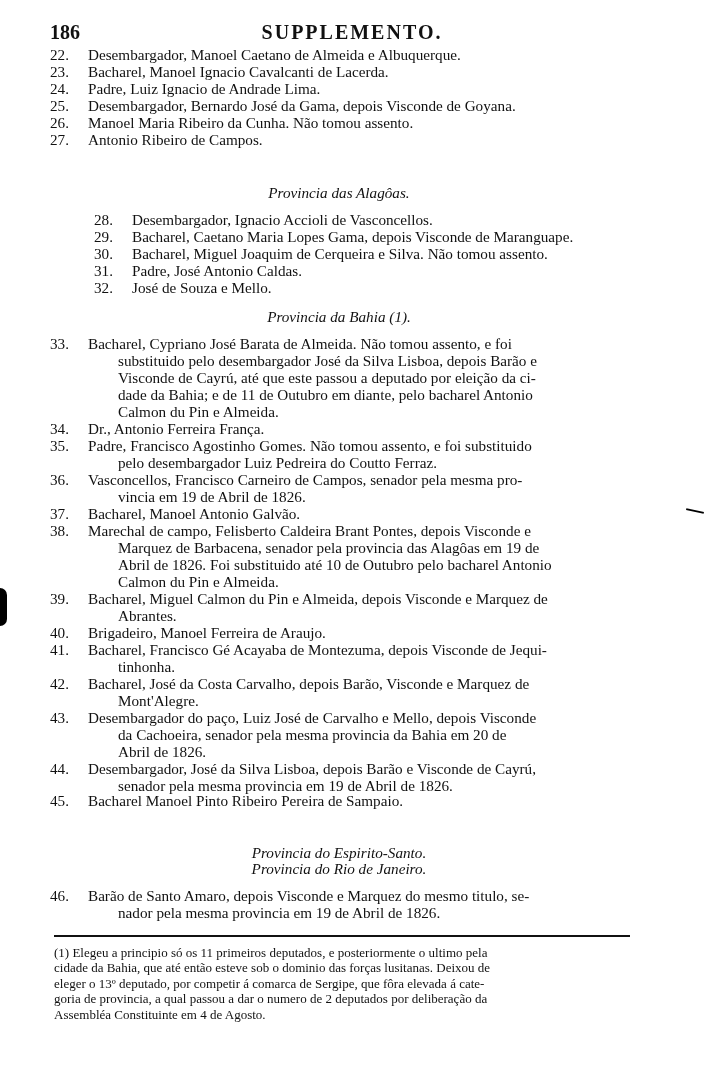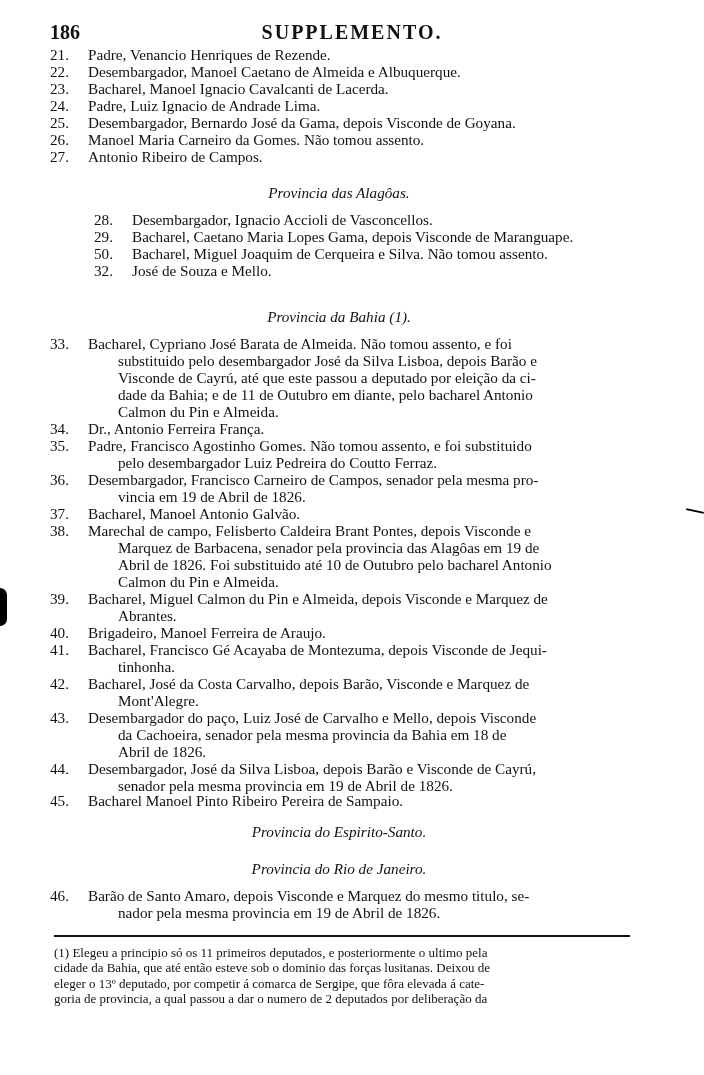--- a/index.html
+++ b/index.html
@@ -28,63 +28,63 @@
   <div class="blot"></div>
   <div class="mark"></div>
 
   <div class="header">
     <span class="page-num">186</span>
     <div class="running-title">SUPPLEMENTO.</div>
   </div>
 
   <div class="entries" style="top:46px;">
     <div class="entry">
-        <span class="num">21.</span>
-        <span class="txt">Padre, Venancio Henriques de Rezende.</span>
-      </div>
-    <div class="entry">
         <span class="num">22.</span>
         <span class="txt">Desembargador, Manoel Caetano de Almeida e Albuquerque.</span>
       </div>
     <div class="entry">
         <span class="num">23.</span>
         <span class="txt">Bacharel, Manoel Ignacio Cavalcanti de Lacerda.</span>
       </div>
     <div class="entry">
         <span class="num">24.</span>
         <span class="txt">Padre, Luiz Ignacio de Andrade Lima.</span>
       </div>
     <div class="entry">
         <span class="num">25.</span>
         <span class="txt">Desembargador, Bernardo José da Gama, depois Visconde de Goyana.</span>
       </div>
     <div class="entry">
         <span class="num">26.</span>
-        <span class="txt">Manoel Maria Carneiro da Gomes. Não tomou assento.</span>
+        <span class="txt">Manoel Maria Ribeiro da Cunha. Não tomou assento.</span>
       </div>
     <div class="entry">
         <span class="num">27.</span>
         <span class="txt">Antonio Ribeiro de Campos.</span>
       </div>
   </div>
 
   <div class="entries section" style="top:184px;">Provincia das Alagôas.</div>
 
   <div class="entries" style="top:211px;margin-left:44px;">
     <div class="entry">
         <span class="num">28.</span>
         <span class="txt">Desembargador, Ignacio Accioli de Vasconcellos.</span>
       </div>
     <div class="entry">
         <span class="num">29.</span>
         <span class="txt">Bacharel, Caetano Maria Lopes Gama, depois Visconde de Maranguape.</span>
       </div>
     <div class="entry">
-        <span class="num">50.</span>
+        <span class="num">30.</span>
         <span class="txt">Bacharel, Miguel Joaquim de Cerqueira e Silva. Não tomou assento.</span>
+      </div>
+    <div class="entry">
+        <span class="num">31.</span>
+        <span class="txt">Padre, José Antonio Caldas.</span>
       </div>
     <div class="entry">
         <span class="num">32.</span>
         <span class="txt">José de Souza e Mello.</span>
       </div>
   </div>
 
   <div class="entries section" style="top:308px;">Provincia da Bahia (1).</div>
 
   <div class="entries" style="top:335px;">
@@ -107,21 +107,21 @@
     <div class="entry">
         <span class="num">35.</span>
         <span class="txt">
           <span class="cont">Padre, Francisco Agostinho Gomes. Não tomou assento, e foi substituido</span>
           <span class="cont" style="padding-left:30px">pelo desembargador Luiz Pedreira do Coutto Ferraz.</span>
         </span>
       </div>
     <div class="entry">
         <span class="num">36.</span>
         <span class="txt">
-          <span class="cont">Desembargador, Francisco Carneiro de Campos, senador pela mesma pro-</span>
+          <span class="cont">Vasconcellos, Francisco Carneiro de Campos, senador pela mesma pro-</span>
           <span class="cont" style="padding-left:30px">vincia em 19 de Abril de 1826.</span>
         </span>
       </div>
     <div class="entry">
         <span class="num">37.</span>
         <span class="txt">
           <span class="cont">Bacharel, Manoel Antonio Galvão.</span>
         </span>
       </div>
     <div class="entry">
@@ -157,34 +157,34 @@
         <span class="num">42.</span>
         <span class="txt">
           <span class="cont">Bacharel, José da Costa Carvalho, depois Barão, Visconde e Marquez de</span>
           <span class="cont" style="padding-left:30px">Mont'Alegre.</span>
         </span>
       </div>
     <div class="entry">
         <span class="num">43.</span>
         <span class="txt">
           <span class="cont">Desembargador do paço, Luiz José de Carvalho e Mello, depois Visconde</span>
-          <span class="cont" style="padding-left:30px">da Cachoeira, senador pela mesma provincia da Bahia em 18 de</span>
+          <span class="cont" style="padding-left:30px">da Cachoeira, senador pela mesma provincia da Bahia em 20 de</span>
           <span class="cont" style="padding-left:30px">Abril de 1826.</span>
         </span>
       </div>
     <div class="entry">
         <span class="num">44.</span>
         <span class="txt">
           <span class="cont">Desembargador, José da Silva Lisboa, depois Barão e Visconde de Cayrú,</span>
           <span class="cont" style="padding-left:30px">senador pela mesma provincia em 19 de Abril de 1826.</span>
         </span>
       </div>
   </div>
 
-  <div class="entries section" style="top:823px;text-align:center;">Provincia do Espirito-Santo.</div>
+  <div class="entries section" style="top:844px;text-align:center;">Provincia do Espirito-Santo.</div>
   <div class="entries" style="top:792px;">
     <div class="entry">
         <span class="num">45.</span>
         <span class="txt">Bacharel Manoel Pinto Ribeiro Pereira de Sampaio.</span>
       </div>
   </div>
 
   <div class="entries section" style="top:860px;">Provincia do Rio de Janeiro.</div>
   <div class="entries" style="top:887px;">
     <div class="entry">
@@ -196,14 +196,15 @@
       </div>
   </div>
 
   <div class="rule"></div>
 
   <div class="footnote">
     <div>(1) Elegeu a principio só os 11 primeiros deputados, e posteriormente o ultimo pela</div>
     <div>cidade da Bahia, que até então esteve sob o dominio das forças lusitanas. Deixou de</div>
     <div>eleger o 13º deputado, por competir á comarca de Sergipe, que fôra elevada á cate-</div>
     <div>goria de provincia, a qual passou a dar o numero de 2 deputados por deliberação da</div>
+    <div>Assembléa Constituinte em 4 de Agosto.</div>
   </div>
 </div>
 
 </body></html>

